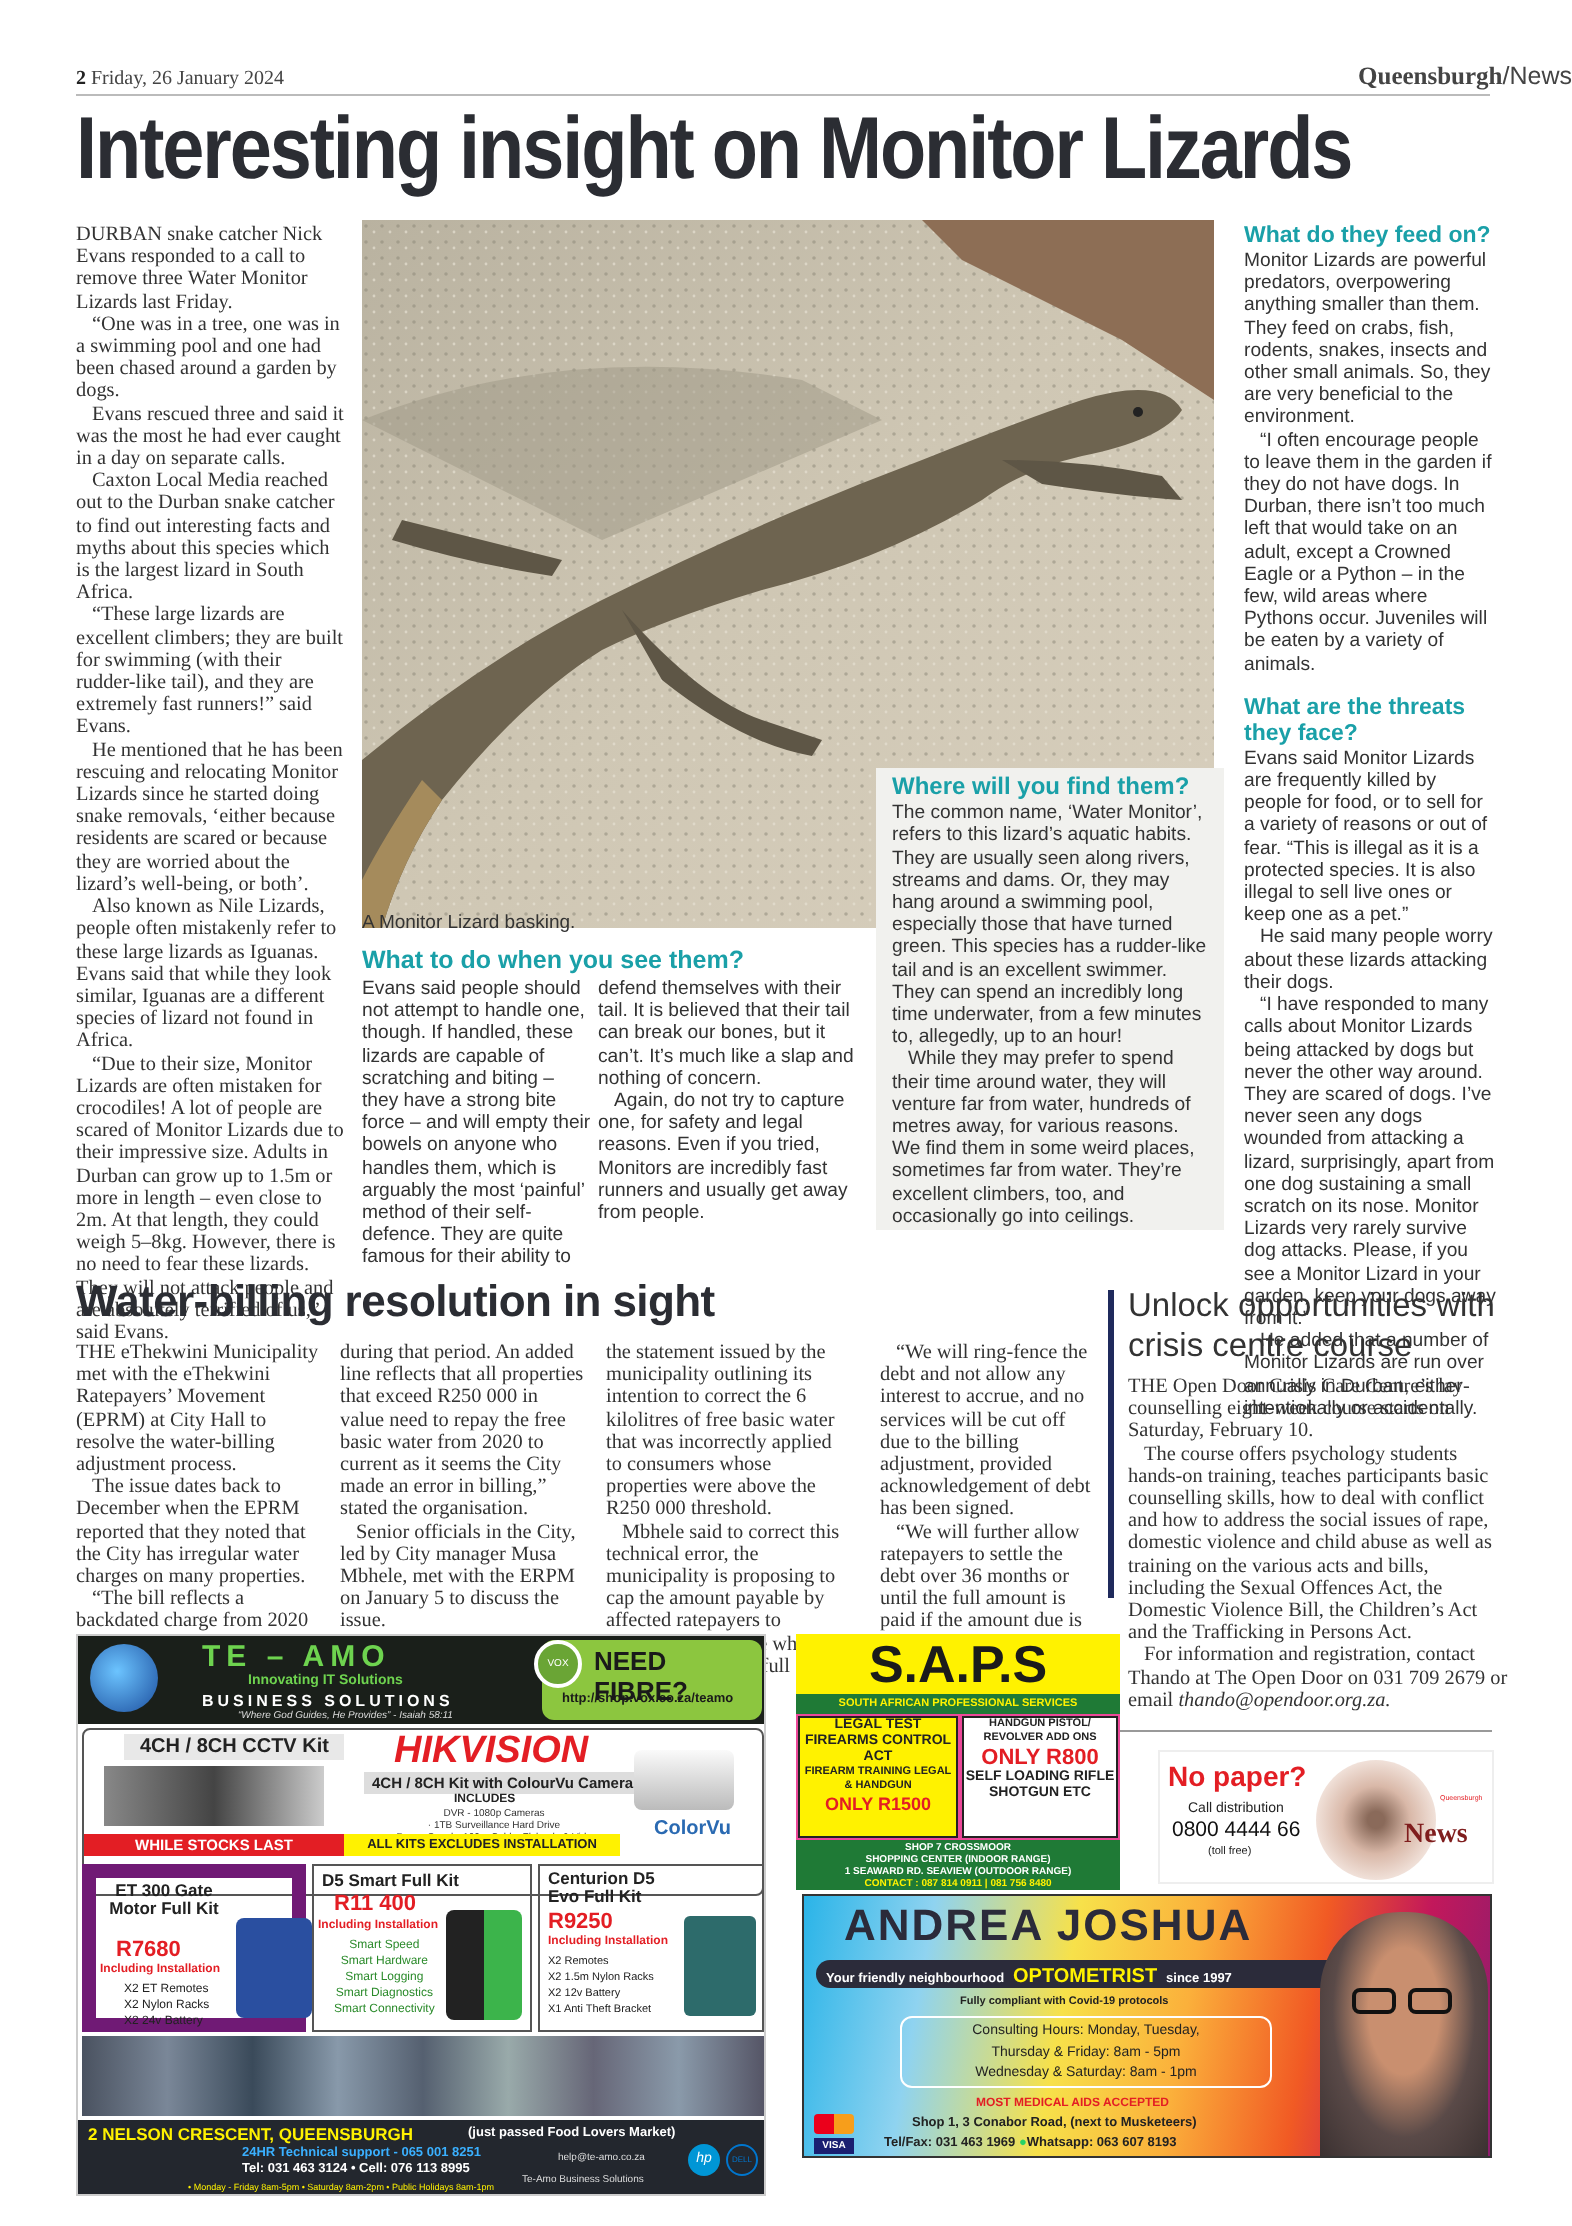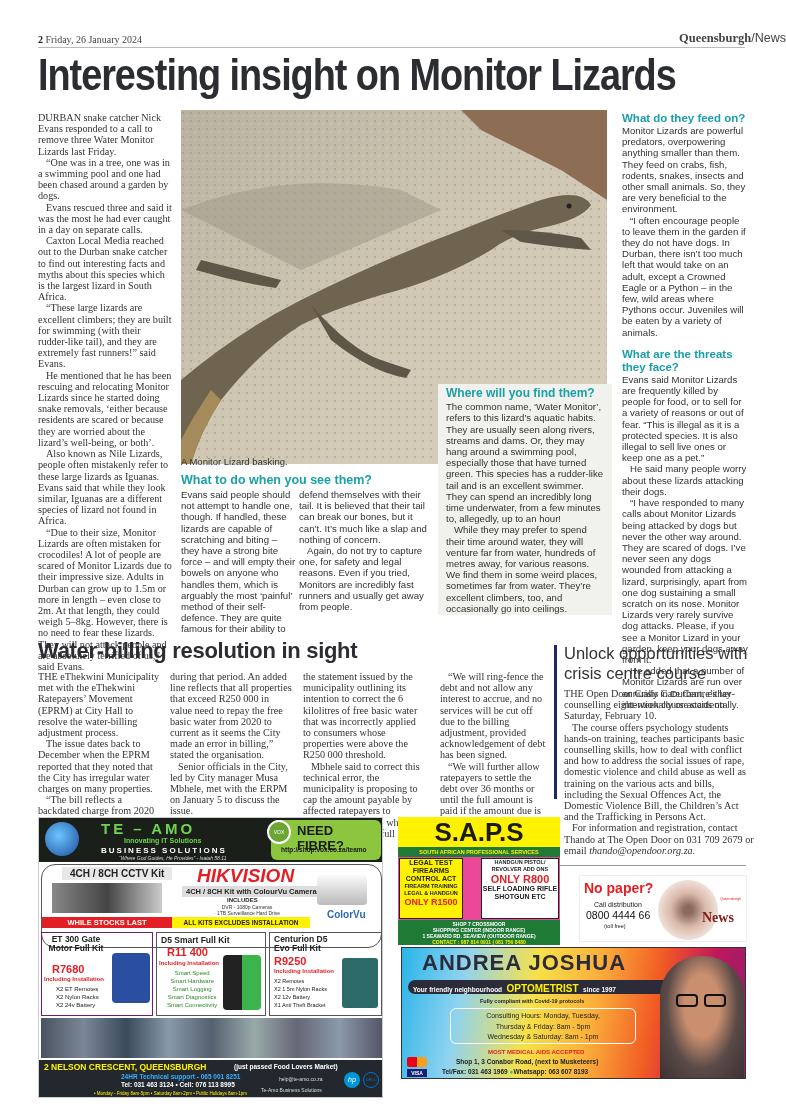--- a/index.html
+++ b/index.html
@@ -136,37 +136,37 @@
     <div class="tag" style="position:absolute;left:62px;top:2px;font-size:15px;color:#6ed34f;letter-spacing:3px">TE – AMO</div>
     <div class="tag" style="position:absolute;left:85px;top:19px;font-size:7px;color:#6ed34f">Innovating IT Solutions</div>
     <div class="tag" style="position:absolute;left:62px;top:28px;font-size:8px;color:#fff;letter-spacing:2px">BUSINESS SOLUTIONS</div>
     <div style="position:absolute;left:80px;top:37px;font-size:5px;color:#ddd;font-style:italic;font-family:'Liberation Sans',sans-serif">“Where God Guides, He Provides” - Isaiah 58:11</div>
     <div style="position:absolute;left:232px;top:2px;width:110px;height:40px;background:#8cc63f;border-radius:6px">
       <div style="position:absolute;left:-4px;top:0;width:24px;height:24px;border-radius:50%;background:#6aa535;border:2px solid #fff;font-size:5px;color:#fff;text-align:center;line-height:20px;font-family:'Liberation Sans',sans-serif">VOX</div>
       <div class="tag" style="position:absolute;left:26px;top:3px;font-size:13px;color:#1a1a1a">NEED FIBRE?</div>
       <div class="tag" style="position:absolute;left:10px;top:26px;font-size:6.5px;color:#1a1a1a">http://shop.vox.co.za/teamo</div>
     </div>
   </div>
-  <div style="position:absolute;left:2px;top:46px;width:341px;height:84px;border:1px solid #555;border-radius:14px;background:#fff">
+  <div style="position:absolute;left:2px;top:46px;width:341px;height:84px;border:1px solid #555;border-radius:4px;background:#fff">
     <div class="tag" style="position:absolute;left:20px;top:2px;font-size:10px;color:#222;background:#e8e8e8;padding:1px 8px">4CH / 8CH CCTV Kit</div>
     <div style="position:absolute;left:10px;top:18px;width:110px;height:30px;background:linear-gradient(90deg,#888,#444,#ccc)"></div>
     <div class="tag" style="position:absolute;left:155px;top:0;font-size:19px;color:#e31e24;font-style:italic">HIKVISION</div>
     <div class="tag" style="position:absolute;left:140px;top:21px;font-size:7.5px;color:#222;background:#ddd;padding:1px 4px">4CH / 8CH  Kit with ColourVu Cameras</div>
     <div class="tag" style="position:absolute;left:185px;top:32px;font-size:6px;color:#222">INCLUDES</div>
     <div style="position:absolute;left:145px;top:39px;width:120px;text-align:center;font-size:5px;line-height:6px;color:#333;font-family:'Liberation Sans',sans-serif">
       <div>DVR - 1080p Cameras</div>
         <div>· 1TB Surveillance Hard Drive</div>
         <div>· Power Supply, 100m Cable, Flyleads &amp; Video Baluns.</div>
     </div>
     <div style="position:absolute;left:275px;top:10px;width:50px;height:30px;background:linear-gradient(#fafafa,#bbb);border-radius:4px"></div>
     <div class="tag" style="position:absolute;left:285px;top:44px;font-size:10px;color:#2a6ab2">ColorVu</div>
     <div class="tag" style="position:absolute;left:0;top:52px;width:130px;height:11px;background:#e31e24;color:#fff;font-size:7.5px;text-align:center;line-height:11px">WHILE STOCKS LAST</div>
     <div class="tag" style="position:absolute;left:130px;top:52px;width:138px;height:11px;background:#fff200;color:#222;font-size:6.5px;text-align:center;line-height:11px">ALL KITS EXCLUDES INSTALLATION</div>
   </div>
-  <div style="position:absolute;left:2px;top:114px;width:112px;height:84px;border:1px solid #701a75;font-family:'Liberation Sans',sans-serif">
+  <div style="position:absolute;left:2px;top:114px;width:112px;height:84px;border:7px solid #701a75;font-family:'Liberation Sans',sans-serif">
     <div class="tag" style="position:absolute;left:4px;top:2px;width:60px;font-size:8.5px;line-height:9px;text-align:center;color:#222">ET 300 Gate Motor Full Kit</div>
     <div class="tag" style="position:absolute;left:10px;top:30px;font-size:11px;color:#e31e24">R7680</div>
     <div class="tag" style="position:absolute;left:2px;top:43px;font-size:6px;color:#e31e24">Including Installation</div>
     <div style="position:absolute;left:14px;top:52px;font-size:6px;line-height:8px;color:#222">
         <div>X2 ET Remotes</div>
         <div>X2 Nylon Racks</div>
         <div>X2 24v Battery</div>
       </div>
     <div style="position:absolute;left:70px;top:20px;width:38px;height:50px;background:#2a4fa0;border-radius:4px"></div>
   </div>
@@ -205,21 +205,21 @@
     <div style="position:absolute;left:240px;top:16px;font-size:5px;color:#ddd;font-family:'Liberation Sans',sans-serif">help@te-amo.co.za</div>
     <div style="position:absolute;left:222px;top:27px;font-size:5px;color:#ddd;font-family:'Liberation Sans',sans-serif">Te-Amo Business Solutions</div>
     <div style="position:absolute;left:305px;top:12px;width:16px;height:16px;border-radius:50%;background:#0096d6;color:#fff;font-size:7px;text-align:center;line-height:16px;font-family:'Liberation Sans',sans-serif;font-style:italic">hp</div>
     <div style="position:absolute;left:324px;top:12px;width:16px;height:16px;border-radius:50%;border:1px solid #0076ce;color:#0076ce;font-size:4px;text-align:center;line-height:14px;font-family:'Liberation Sans',sans-serif">DELL</div>
   </div>
 </div>
 
 <div class="abs ad" style="left:398px;top:817px;width:162px;height:128px;background:#ec4899">
   <div class="tag" style="position:absolute;left:0;top:0;width:162px;height:30px;background:#fff200;color:#1b1b1b;font-size:26px;text-align:center;line-height:30px;font-family:'Liberation Sans',sans-serif">S.A.P.S</div>
   <div class="tag" style="position:absolute;left:0;top:30px;width:162px;height:10px;background:#1f7a36;color:#fff200;font-size:5.5px;text-align:center;line-height:10px">SOUTH AFRICAN PROFESSIONAL SERVICES</div>
-  <div style="position:absolute;left:1px;top:41px;width:64px;height:61px;background:#fff200;border:1px solid #222;text-align:center;font-family:'Liberation Sans',sans-serif">
+  <div style="position:absolute;left:1px;top:41px;width:80px;height:61px;background:#fff200;border:1px solid #222;text-align:center;font-family:'Liberation Sans',sans-serif">
     <div class="tag" style="font-size:7px;line-height:8px;color:#222">LEGAL TEST FIREARMS CONTROL ACT</div>
     <div class="tag" style="font-size:5.5px;line-height:7px;color:#222">FIREARM TRAINING LEGAL &amp; HANDGUN</div>
     <div class="tag" style="font-size:9px;color:#e31e24">ONLY R1500</div>
   </div>
   <div style="position:absolute;left:83px;top:41px;width:78px;height:61px;background:#fff;border:1px solid #222;text-align:center;font-family:'Liberation Sans',sans-serif">
     <div class="tag" style="font-size:5.5px;line-height:7px;color:#222">HANDGUN PISTOL/ REVOLVER ADD ONS</div>
     <div class="tag" style="font-size:11px;line-height:12px;color:#e31e24">ONLY R800</div>
     <div class="tag" style="font-size:7px;line-height:8px;color:#222">SELF LOADING RIFLE SHOTGUN ETC</div>
   </div>
   <div style="position:absolute;left:0;top:103px;width:162px;height:25px;background:#1f7a36;text-align:center;color:#fff;font-size:5px;line-height:6px;font-family:'Liberation Sans',sans-serif;font-weight:bold;padding-top:1px">

